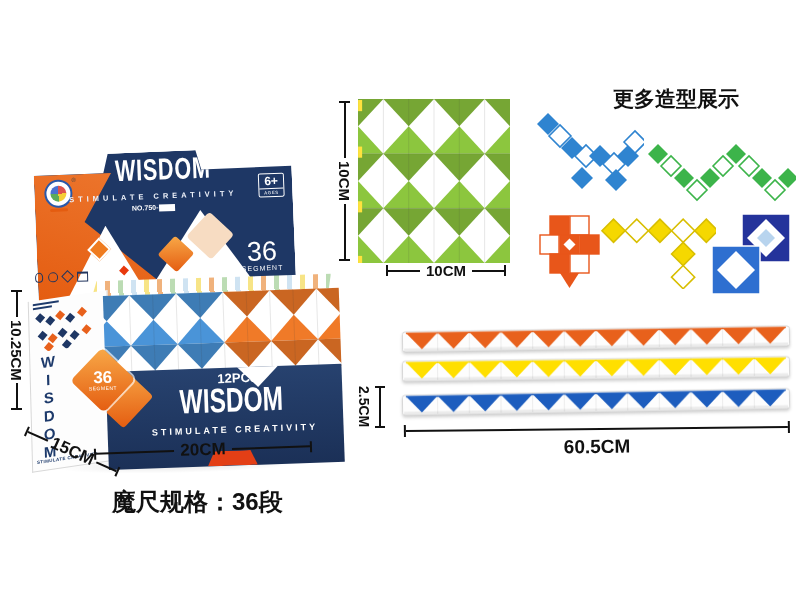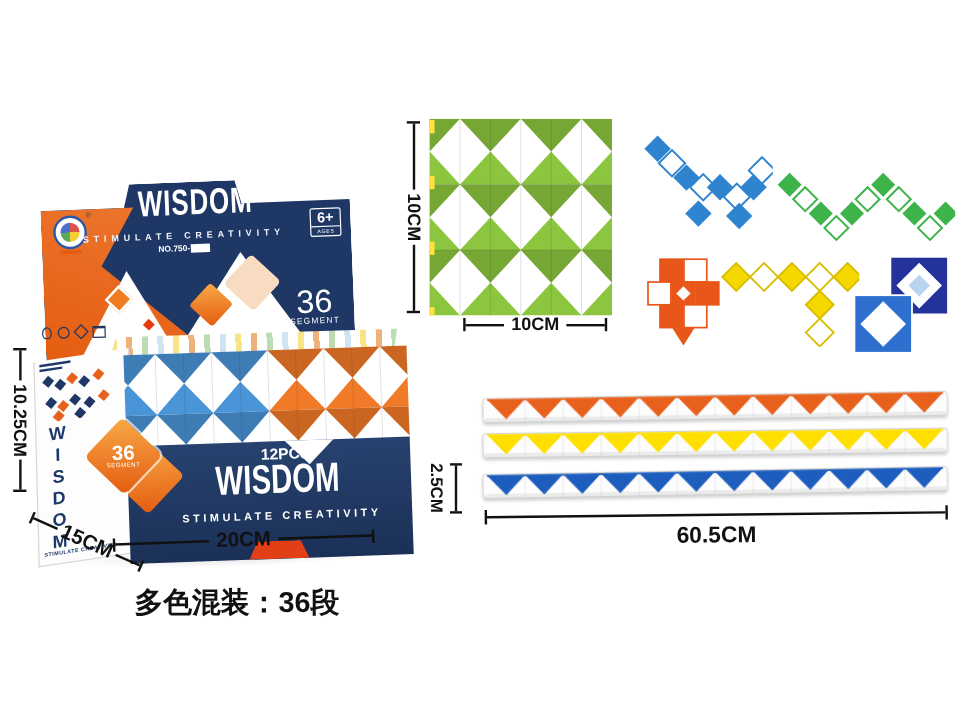--- a/index.html
+++ b/index.html
@@ -352,20 +352,21 @@
       <i class="tick"></i>
   </div>
   <div class="hdim" id="dim-puzzle-w">
     <i class="tick"></i>
       <i class="seg"></i>
     <span class="lbl">10CM</span>
     <i class="seg"></i>
       <i class="tick"></i>
   </div>
 
+  <div class="shapes-heading">更多造型展示</div>
   <svg class="shape-svg" id="shape0" viewBox="0 0 112 90">
       <polygon points="5,14 16,3 27,14 16,25" fill="#2f84d0"></polygon>
       <polygon points="17,26 28,15 39,26 28,37" fill="#fff" stroke="#2f84d0" stroke-width="1.6"></polygon>
       <polygon points="29,38 40,27 51,38 40,49" fill="#2f84d0"></polygon>
       <polygon points="43,46 54,35 65,46 54,57" fill="#fff" stroke="#2f84d0" stroke-width="1.6"></polygon>
       <polygon points="57,46 68,35 79,46 68,57" fill="#2f84d0"></polygon>
       <polygon points="71,54 82,43 93,54 82,65" fill="#fff" stroke="#2f84d0" stroke-width="1.6"></polygon>
       <polygon points="85,46 96,35 107,46 96,57" fill="#2f84d0"></polygon>
       <polygon points="92,32 103,21 114,32 103,43" fill="#fff" stroke="#2f84d0" stroke-width="1.6"></polygon>
       <polygon points="39,68 50,57 61,68 50,79" fill="#2f84d0"></polygon>
@@ -507,14 +508,14 @@
   </div>
   <div id="dim-strip-l">
     <div class="lineRow">
         <i class="tick"></i>
         <i class="seg"></i>
         <i class="tick"></i>
       </div>
     <span class="lbl">60.5CM</span>
   </div>
 
-  <div class="spec">多色混装：36段</div>
+  <div class="spec">魔尺规格：36段</div>
 </div>
 
 </body></html>

